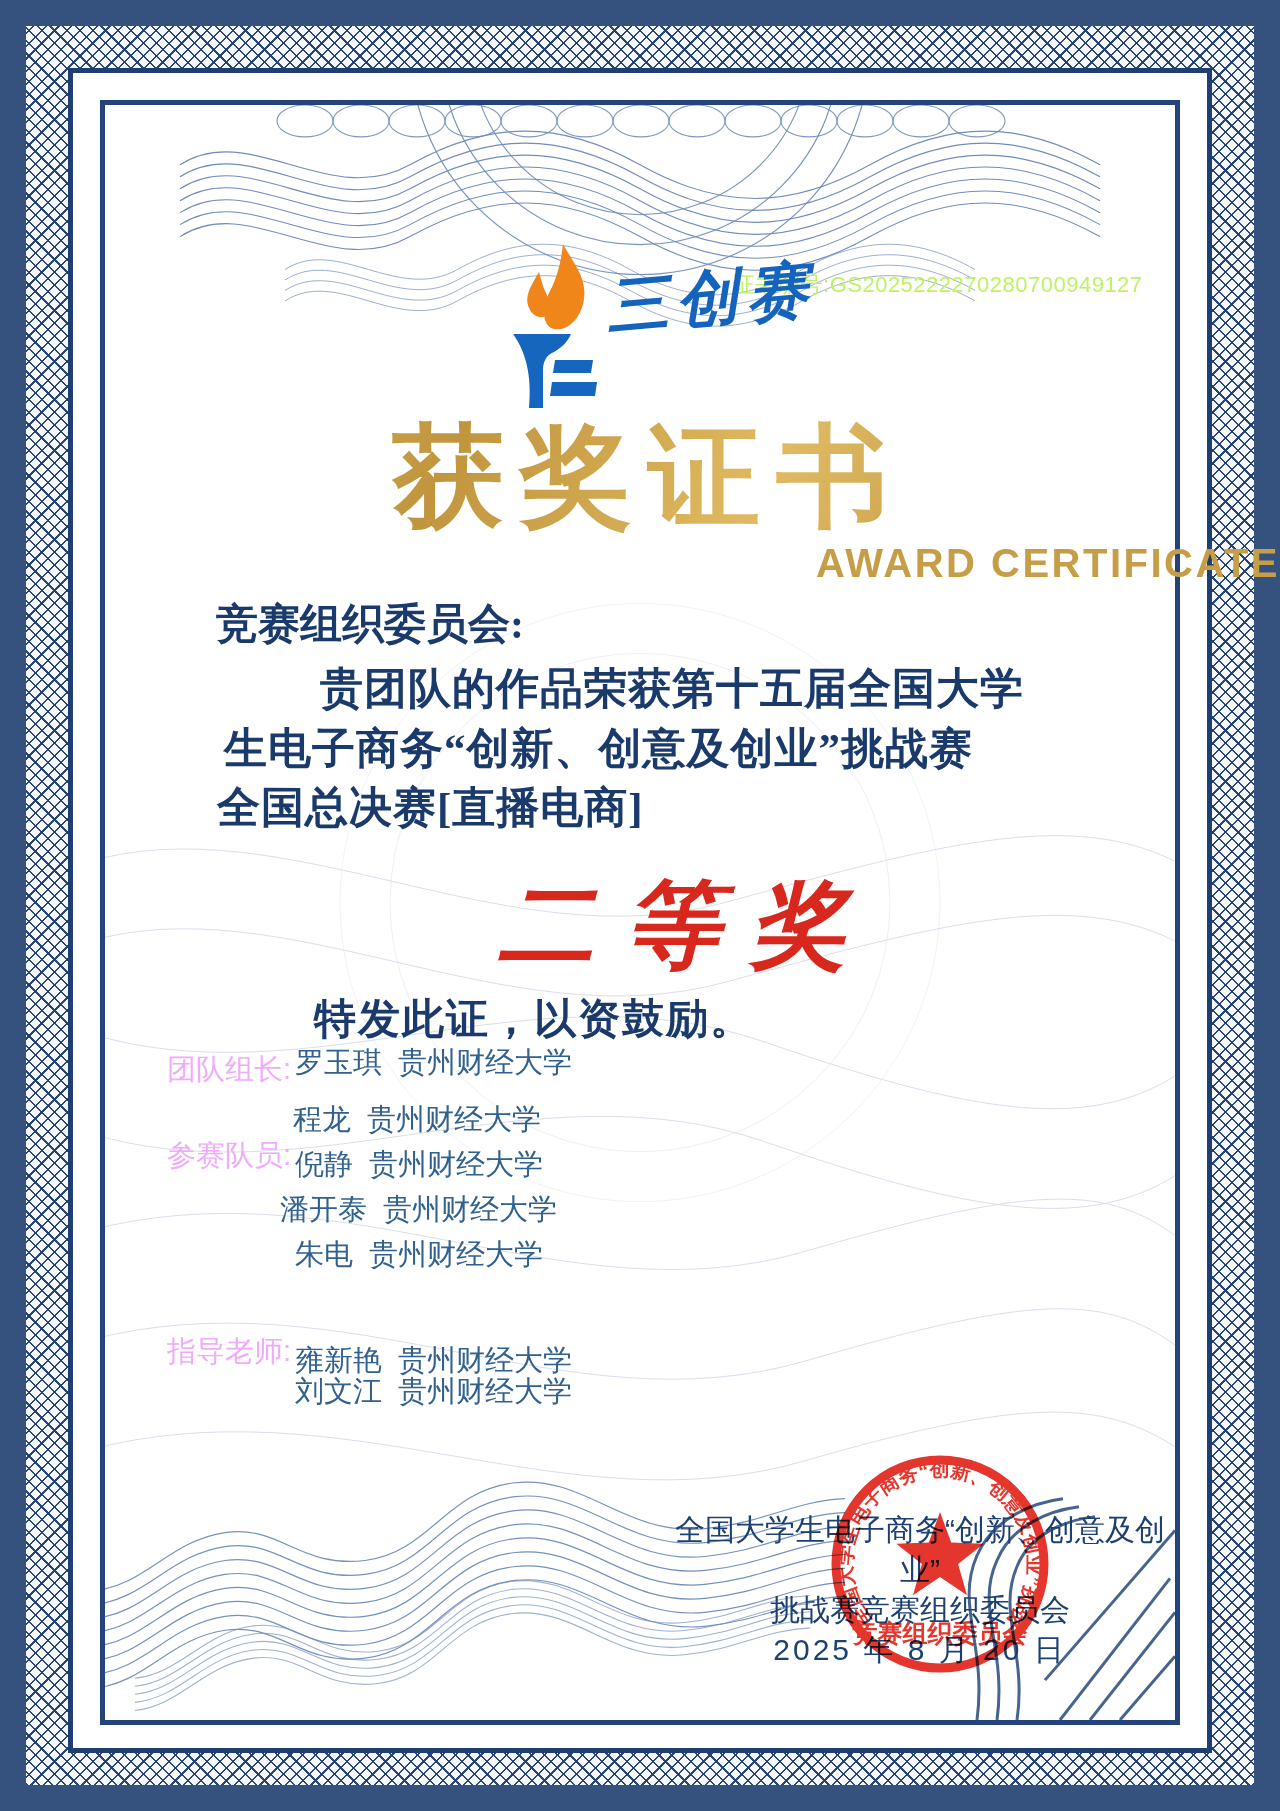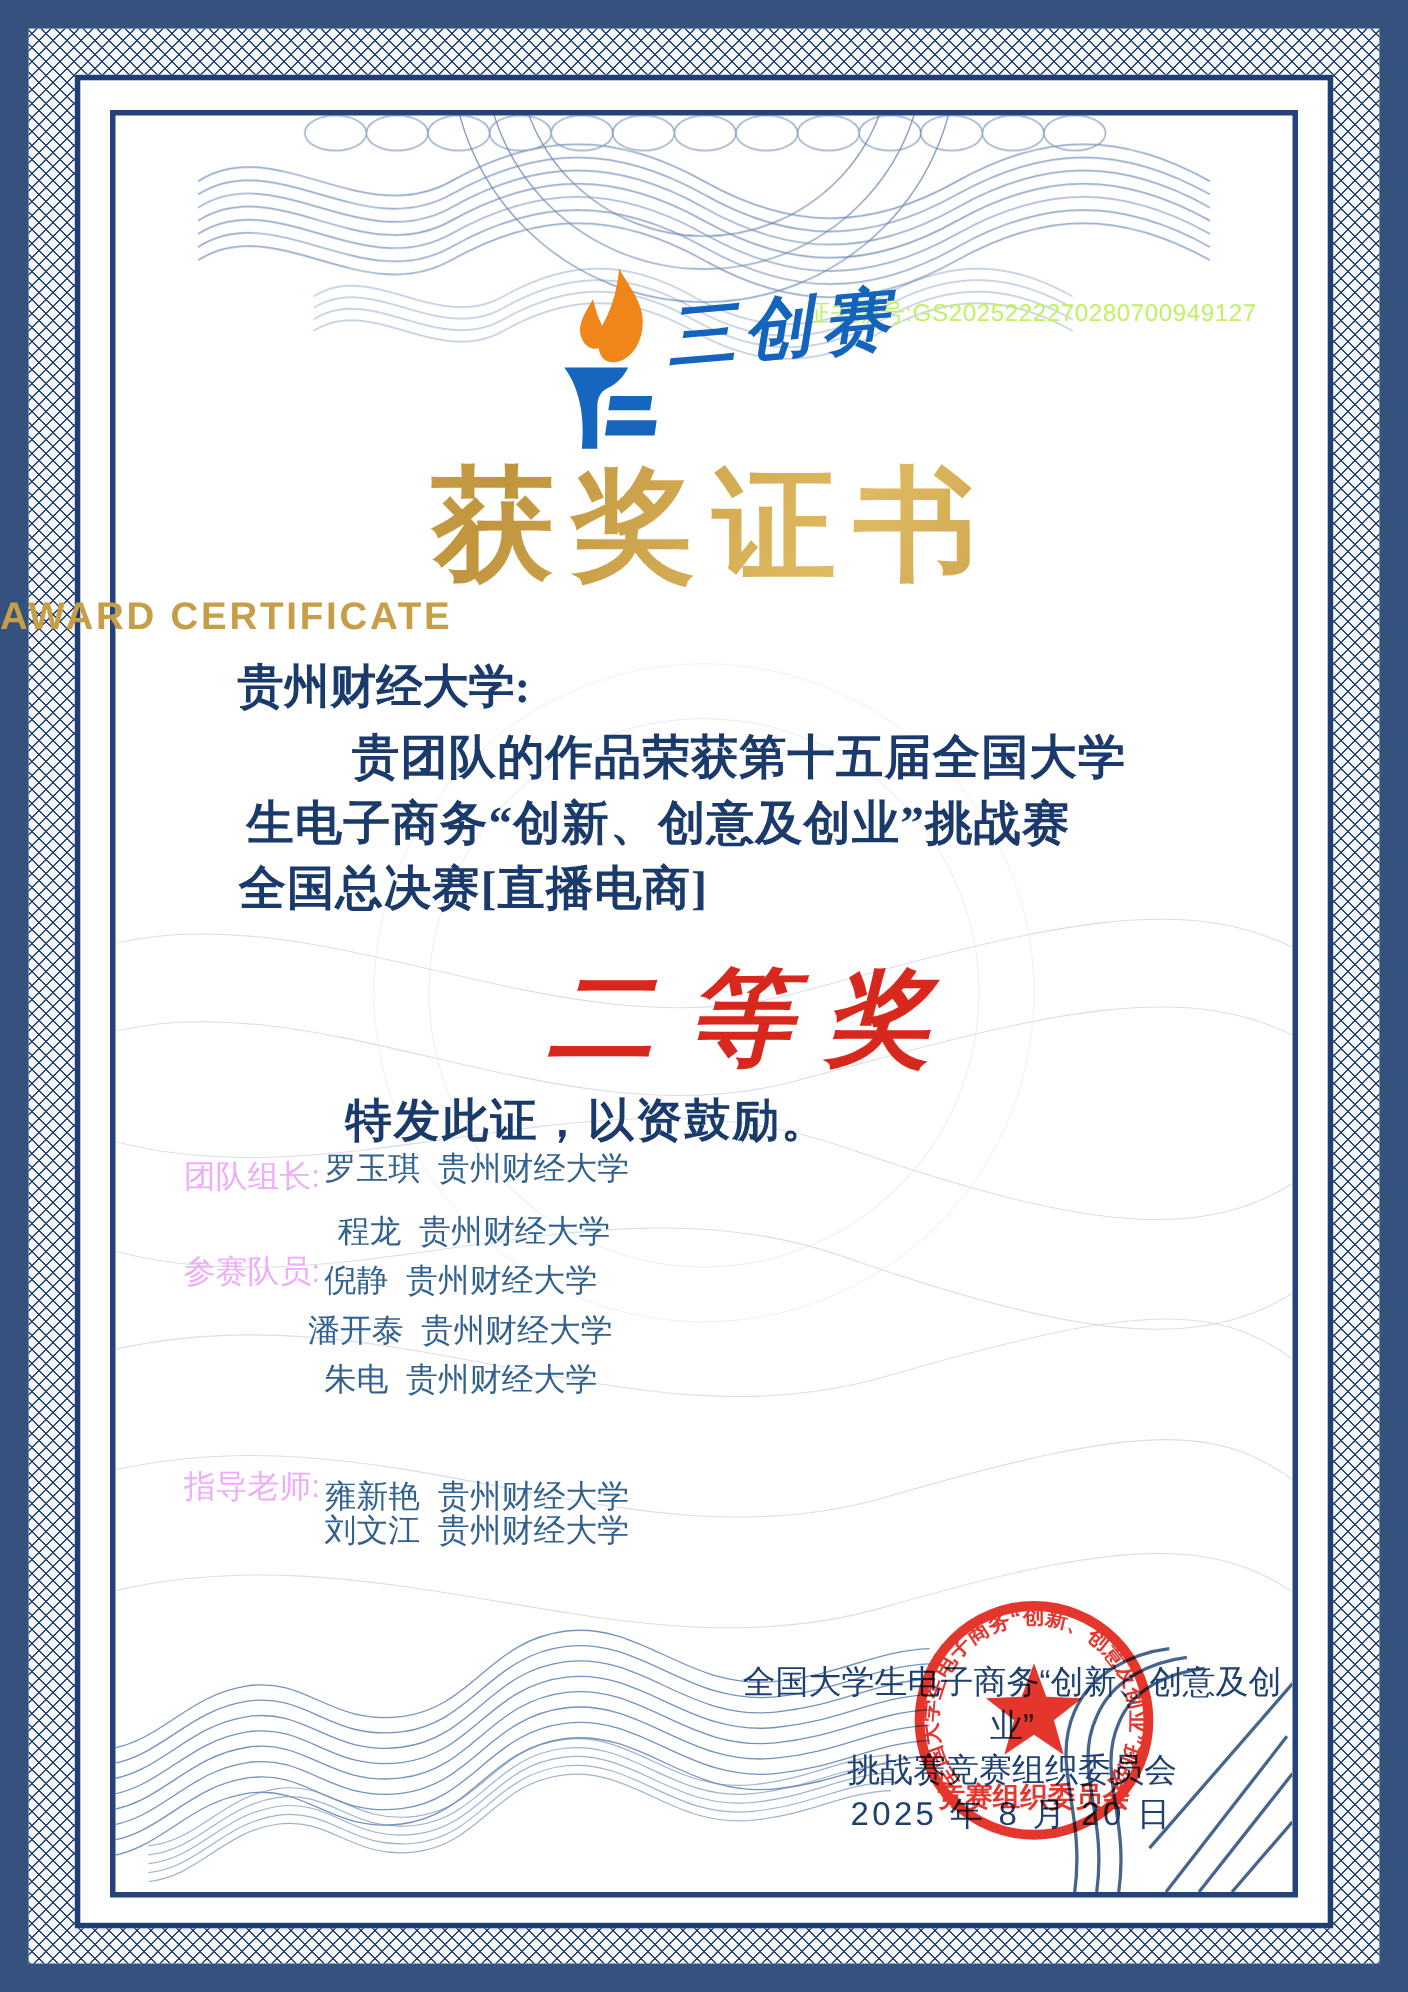--- a/index.html
+++ b/index.html
@@ -19,21 +19,21 @@
   .serif{font-family:"Liberation Serif","DejaVu Serif",serif;}
   .cert-no{left:733px;top:270px;font-size:22px;color:#bef264;letter-spacing:.5px;}
   .logo-torch{left:505px;top:242px;width:96px;height:168px;}
   .logo-text{left:606px;top:256px;font-size:62px;font-weight:bold;font-style:italic;
              color:#1463bd;letter-spacing:8px;transform:rotate(-5deg);
              font-family:"Liberation Serif","DejaVu Serif",serif;}
   .title-cn{left:0;top:402px;width:100%;text-align:center;font-size:112px;font-weight:bold;
             letter-spacing:16px;text-indent:16px;color:#c9a24c;
             background:linear-gradient(115deg,#e6c371 5%,#c0953d 35%,#e0ba62 60%,#ac8330 95%);
             -webkit-background-clip:text;background-clip:text;-webkit-text-fill-color:transparent;}
-  .title-en{left:0;top:541px;width:100%;text-align:left;font-size:35px;font-weight:bold;
+  .title-en{left:0;top:541px;width:100%;text-align:right;font-size:40px;font-weight:bold;
             letter-spacing:2.5px;color:#c59e47;}
   .salut{left:216px;top:596px;font-size:42px;font-weight:bold;color:#1a3a6b;}
   .bline{font-size:43px;font-weight:bold;color:#1a3a6b;letter-spacing:1px;}
   .l1{left:320px;top:660px;} .l2{left:224px;top:720px;} .l3{left:217px;top:779px;}
   .grade{left:0;top:862px;width:100%;text-align:center;font-size:96px;font-weight:bold;
          font-style:italic;color:#d8271d;letter-spacing:30px;text-indent:30px;padding-left:32px;}
   .note{left:314px;top:991px;font-size:42px;font-weight:bold;color:#1a3a6b;letter-spacing:2px;}
   .ros-label{font-size:29px;color:#f0abfc;}
   .ros-row{display:flex;gap:16px;font-size:29px;color:#31618e;white-space:nowrap;}
   .foot{left:660px;top:1510px;width:520px;text-align:center;color:#1d4070;font-size:30px;line-height:40px;}
@@ -147,36 +147,36 @@
       <path d="M34,30 C26,44 19,54 24,66 C28,76 39,78 44,71 C48,63 41,52 38,44 Z" fill="#f08519"></path>
       <path d="M8,92 L66,92 C62,101 55,107 47,111 C41,114 38,120 38,128 L38,166 L24,166 C27,134 21,110 8,92 Z" fill="#1666bf"></path>
       <path d="M50,118 L88,118 L86,131 L48,131 Z" fill="#1666bf"></path>
       <path d="M47,140 L92,140 L90,154 L45,154 Z" fill="#1666bf"></path>
     </svg>
     <div class="abs logo-text">三创赛</div>
 
     <div class="abs title-cn serif">获奖证书</div>
     <div class="abs title-en">AWARD CERTIFICATE</div>
 
-    <div class="abs salut serif">贵州财经大学:</div>
+    <div class="abs salut serif">竞赛组织委员会:</div>
     <div class="abs bline l1 serif">贵团队的作品荣获第十五届全国大学</div>
     <div class="abs bline l2 serif">生电子商务“创新、创意及创业”挑战赛</div>
     <div class="abs bline l3 serif">全国总决赛[直播电商]</div>
 
     <div class="abs grade serif">二等奖</div>
     <div class="abs note serif">特发此证，以资鼓励。</div>
 
     <div class="abs ros-label" style="left:167px;top:1050px;">团队组长:</div>
     <div class="abs ros-row" style="left:295px;top:1043px;">
       <span>罗玉琪</span>
       <span>贵州财经大学</span>
     </div>
 
     <div class="abs ros-label" style="left:167px;top:1108px;margin-top:28px;">参赛队员:</div>
-    <div class="abs ros-row" style="left:307px;top:1100px;">
+    <div class="abs ros-row" style="left:293px;top:1100px;">
       <span>程龙</span>
       <span>贵州财经大学</span>
     </div>
     <div class="abs ros-row" style="left:295px;top:1145px;">
       <span>倪静</span>
       <span>贵州财经大学</span>
     </div>
     <div class="abs ros-row" style="left:280px;top:1190px;">
       <span>潘开泰</span>
       <span>贵州财经大学</span>

